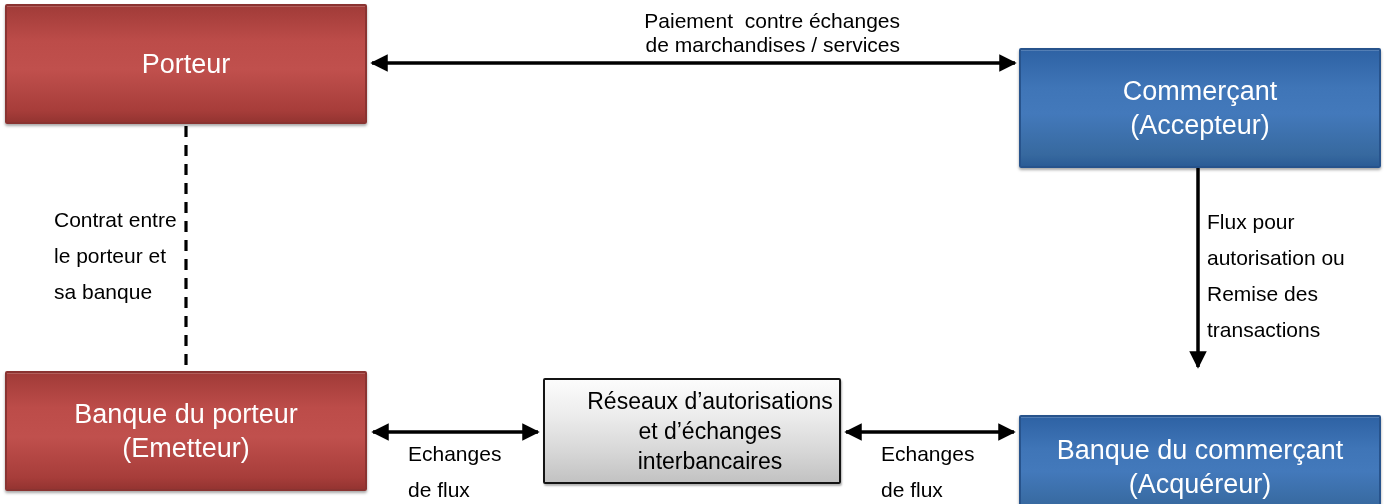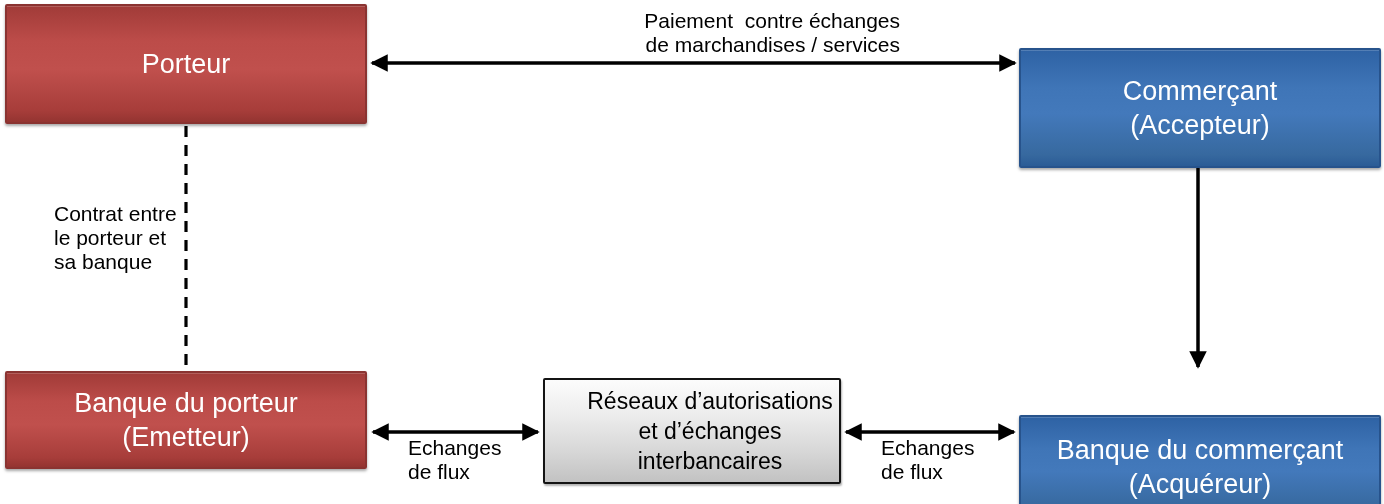--- a/index.html
+++ b/index.html
@@ -45,21 +45,21 @@
     border: 2px solid #141414;
     color: #000000;
     font-size: 23px;
     line-height: 30px;
     box-shadow: 1px 2px 2px rgba(0,0,0,0.3);
   }
   .edge-label {
     position: absolute;
     color: #000000;
     font-size: 21px;
-    line-height: 24px;
+    line-height: 36px;
     white-space: pre-wrap;
     z-index: 3;
   }
   .edge-label.center { text-align: right; line-height: 24px; }
 </style>
 </head>
 <body>
 
 <div class="canvas">
 
@@ -78,21 +78,21 @@
 
   <div class="box actor red" style="left:5px; top:4px; width:362px; height:120px;align-items:center;">
     <span>Porteur</span>
   </div>
 
   <div class="box actor blue" style="left:1019px; top:4px; width:362px; height:120px;">
     <span>Commerçant
 (Accepteur)</span>
   </div>
 
-  <div class="box actor red" style="left:5px; top:371px; width:362px; height:98px;">
+  <div class="box actor red" style="left:5px; top:371px; width:362px; height:120px;">
     <span>Banque du porteur
 (Emetteur)</span>
   </div>
 
   <div class="box actor blue" style="left:1019px; top:371px; width:362px; height:103px;">
     <span>Banque du commerçant
 (Acquéreur)</span>
   </div>
 
   <div class="box gray" style="left:543px; top:378px; width:298px; height:106px;padding-left:36px;">
@@ -101,20 +101,24 @@
 interbancaires</span>
   </div>
 
   <div class="edge-label center" style="left:500px; top:9px; width:400px;">Paiement  contre échanges
 de marchandises / services</div>
 
   <div class="edge-label" style="left:54px; top:202px;">Contrat entre
 le porteur et
 sa banque</div>
 
+  <div class="edge-label" style="left:1207px; top:204px;">Flux pour
+autorisation ou
+Remise des
+transactions</div>
 
   <div class="edge-label" style="left:408px; top:436px;">Echanges
 de flux</div>
 
   <div class="edge-label" style="left:881px; top:436px;">Echanges
 de flux</div>
 
 </div>
 
 </body></html>

